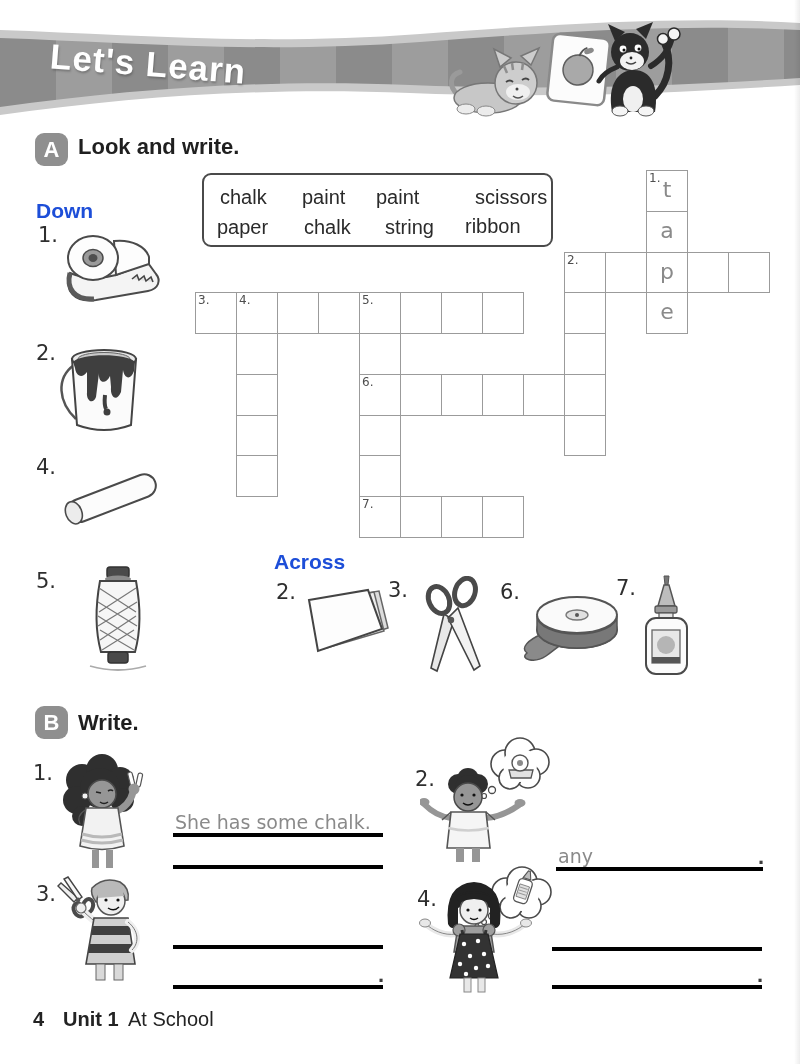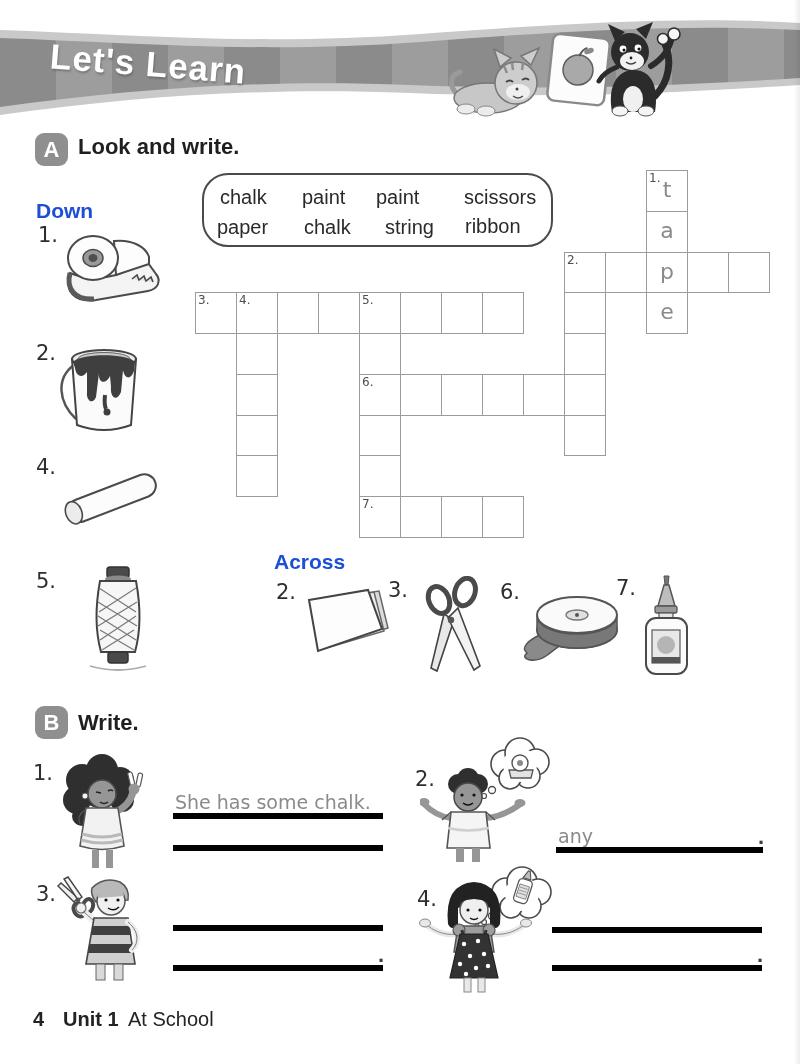--- a/index.html
+++ b/index.html
@@ -12,30 +12,30 @@
   #banner-title{position:absolute;left:50px;top:44px;font-size:35px;font-weight:800;color:#fff;
         letter-spacing:1px;transform:rotate(4.5deg);text-shadow:1px 2px 2px rgba(70,70,70,.4);}
   
   .badge{position:absolute;width:33px;height:33px;background:#8f8f8f;border-radius:9px;color:#fff;
         font-weight:bold;font-size:22px;display:flex;align-items:center;justify-content:center;}
   .sec-title{position:absolute;font-size:22px;font-weight:bold;color:#1f1f1f;}
   .heading{position:absolute;font-size:21px;font-weight:bold;color:#1d4ed8;}
   .qnum{position:absolute;font-size:21px;color:#2e2e2e;font-family:"DejaVu Sans",sans-serif;}
   
   #word-bank{position:absolute;left:202px;top:173px;width:351px;height:74px;border:2.5px solid #4a4a4a;
-        border-radius:26px;box-sizing:border-box;background:#fff;}
+        border-radius:9px;box-sizing:border-box;background:#fff;}
   .wb-word{position:absolute;font-size:20px;color:#2a2a2a;}
   
   #crossword-grid{position:absolute;left:195px;top:170px;width:576px;height:369px;}
   .cell{position:absolute;background:#fff;border:1px solid #9b9b9b;box-sizing:border-box;}
   .cnum{position:absolute;top:0px;left:2px;font-size:12px;color:#4e4e4e;font-family:"DejaVu Sans",sans-serif;}
   .clet{position:absolute;left:0;right:0;top:6px;text-align:center;font-size:22px;color:#8f8f8f;}
   .hand{font-family:"DejaVu Sans",sans-serif;color:#8a8a8a;}
   
-  .ansline{position:absolute;height:27px;border-bottom:6px solid #000000;}
+  .ansline{position:absolute;height:27px;border-bottom:4px solid #000000;margin-top:20px;}
   .anstext{position:absolute;left:2px;bottom:0px;font-size:19px;white-space:nowrap;color:#8a8a8a;}
   .enddot{position:absolute;right:-1px;bottom:-3px;font-size:22px;color:#3d3d3d;font-weight:bold;}
   
   .ft{position:absolute;top:1008px;font-size:20px;}
   .b{font-weight:bold;}
 </style>
 </head>
 <body>
 
 <div id="page">
@@ -98,21 +98,21 @@
   </svg>
   <div id="banner-title">Let's Learn</div>
 
   <div class="badge" style="left:35px;top:133px">A</div>
   <div class="sec-title" style="left:78px;top:134px">Look and write.</div>
 
   <div id="word-bank">
     <span class="wb-word" style="left:16px;top:11px">chalk</span>
     <span class="wb-word" style="left:98px;top:11px">paint</span>
     <span class="wb-word" style="left:172px;top:11px">paint</span>
-    <span class="wb-word" style="left:260px;top:11px">scissors</span>
+    <span class="wb-word" style="left:271px;top:11px">scissors</span>
     <span class="wb-word" style="left:13px;top:41px">paper</span>
     <span class="wb-word" style="left:100px;top:41px">chalk</span>
     <span class="wb-word" style="left:181px;top:41px">string</span>
     <span class="wb-word" style="left:261px;top:40px">ribbon</span>
   </div>
 
   <div id="crossword-grid">
       <div class="cell" style="left: 451px; top: 0px; width: 42px; height: 41.75px;">
         <span class="cnum">1.</span>
         <span class="clet hand">t</span>

